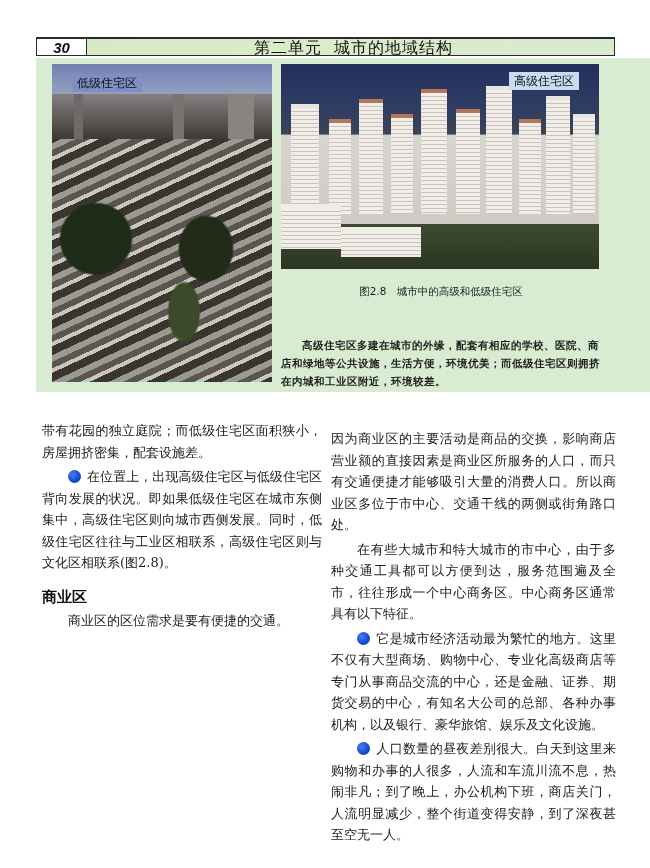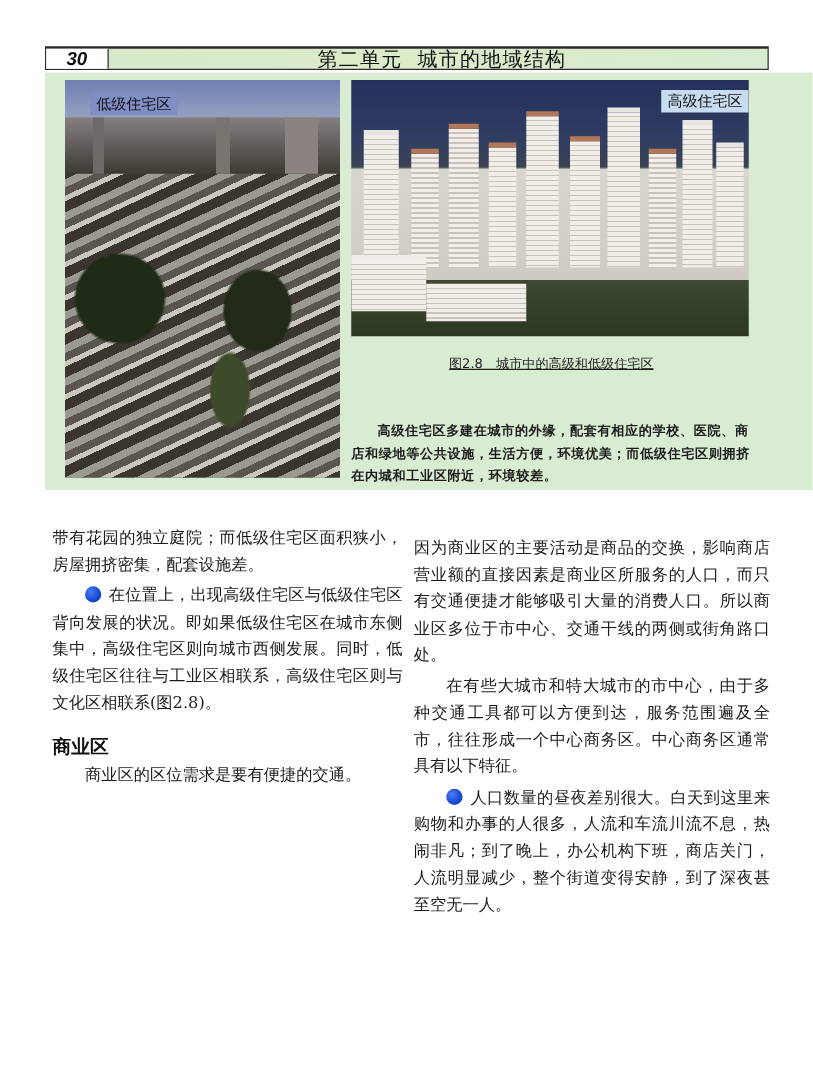--- a/index.html
+++ b/index.html
@@ -58,27 +58,27 @@
     }
     .photo-high .tower {
       position: absolute; bottom: 55px; background: repeating-linear-gradient(180deg, #f1ede8 0 3px, #c9c2bb 3px 4px);
       border-top: 4px solid #b27758;
     }
     .photo-label {
       position: absolute; padding: 1px 5px; font-family: "DejaVu Sans", sans-serif;
       font-size: 12px; line-height: 16px; color: #111;
     }
     .label-low { left: 20px; top: 10px; background: #7f8fc4; }
-    .label-high { right: 0; top: 8px; background: #c8dcf0; }
+    .label-high { right: 20px; top: 8px; background: #c8dcf0; }
 
     .caption {
       position: absolute; left: 245px; top: 224px; width: 320px;
       font-size: 10.5px; line-height: 18px; color: #1d1d1d;
     }
-    .caption .cap-title { text-align: center; font-family: "DejaVu Sans", sans-serif; font-size: 10.5px; margin-bottom: 0; text-decoration: underline; }
+    .caption .cap-title { text-align: center; font-family: "DejaVu Sans", sans-serif; font-size: 10.5px; margin-bottom: 0; }
     .caption .cap-body { text-indent: 2em; font-weight: bold; letter-spacing: 0.5px; margin-top: 36px; }
 
     
     .col {
       position: absolute; top: 420px; width: 280px;
       font-family: "DejaVu Serif", serif; font-size: 13px; line-height: 21.5px; color: #1b1b1b;
       text-align: justify;
     }
     .col-left { left: 42px; }
     .col-right { left: 331px; width: 285px; top: 428px; }
@@ -136,14 +136,15 @@
 <div class="col col-left">
   <p>带有花园的独立庭院；而低级住宅区面积狭小，房屋拥挤密集，配套设施差。</p>
   <p class="indent"><span class="bullet"></span><span>在位置上，出现高级住宅区与低级住宅区背向发展的状况。即如果低级住宅区在城市东侧集中，高级住宅区则向城市西侧发展。同时，低级住宅区往往与工业区相联系，高级住宅区则与文化区相联系(图2.8)。</span></p>
   <div class="section-heading">商业区</div>
   <p class="indent">商业区的区位需求是要有便捷的交通。</p>
 </div>
 
 <div class="col col-right">
   <p>因为商业区的主要活动是商品的交换，影响商店营业额的直接因素是商业区所服务的人口，而只有交通便捷才能够吸引大量的消费人口。所以商业区多位于市中心、交通干线的两侧或街角路口处。</p>
   <p class="indent">在有些大城市和特大城市的市中心，由于多种交通工具都可以方便到达，服务范围遍及全市，往往形成一个中心商务区。中心商务区通常具有以下特征。</p>
+  <p class="indent"><span class="bullet"></span><span>它是城市经济活动最为繁忙的地方。这里不仅有大型商场、购物中心、专业化高级商店等专门从事商品交流的中心，还是金融、证券、期货交易的中心，有知名大公司的总部、各种办事机构，以及银行、豪华旅馆、娱乐及文化设施。</span></p>
   <p class="indent"><span class="bullet"></span><span>人口数量的昼夜差别很大。白天到这里来购物和办事的人很多，人流和车流川流不息，热闹非凡；到了晚上，办公机构下班，商店关门，人流明显减少，整个街道变得安静，到了深夜甚至空无一人。</span></p>
 </div>
 
 </body></html>

